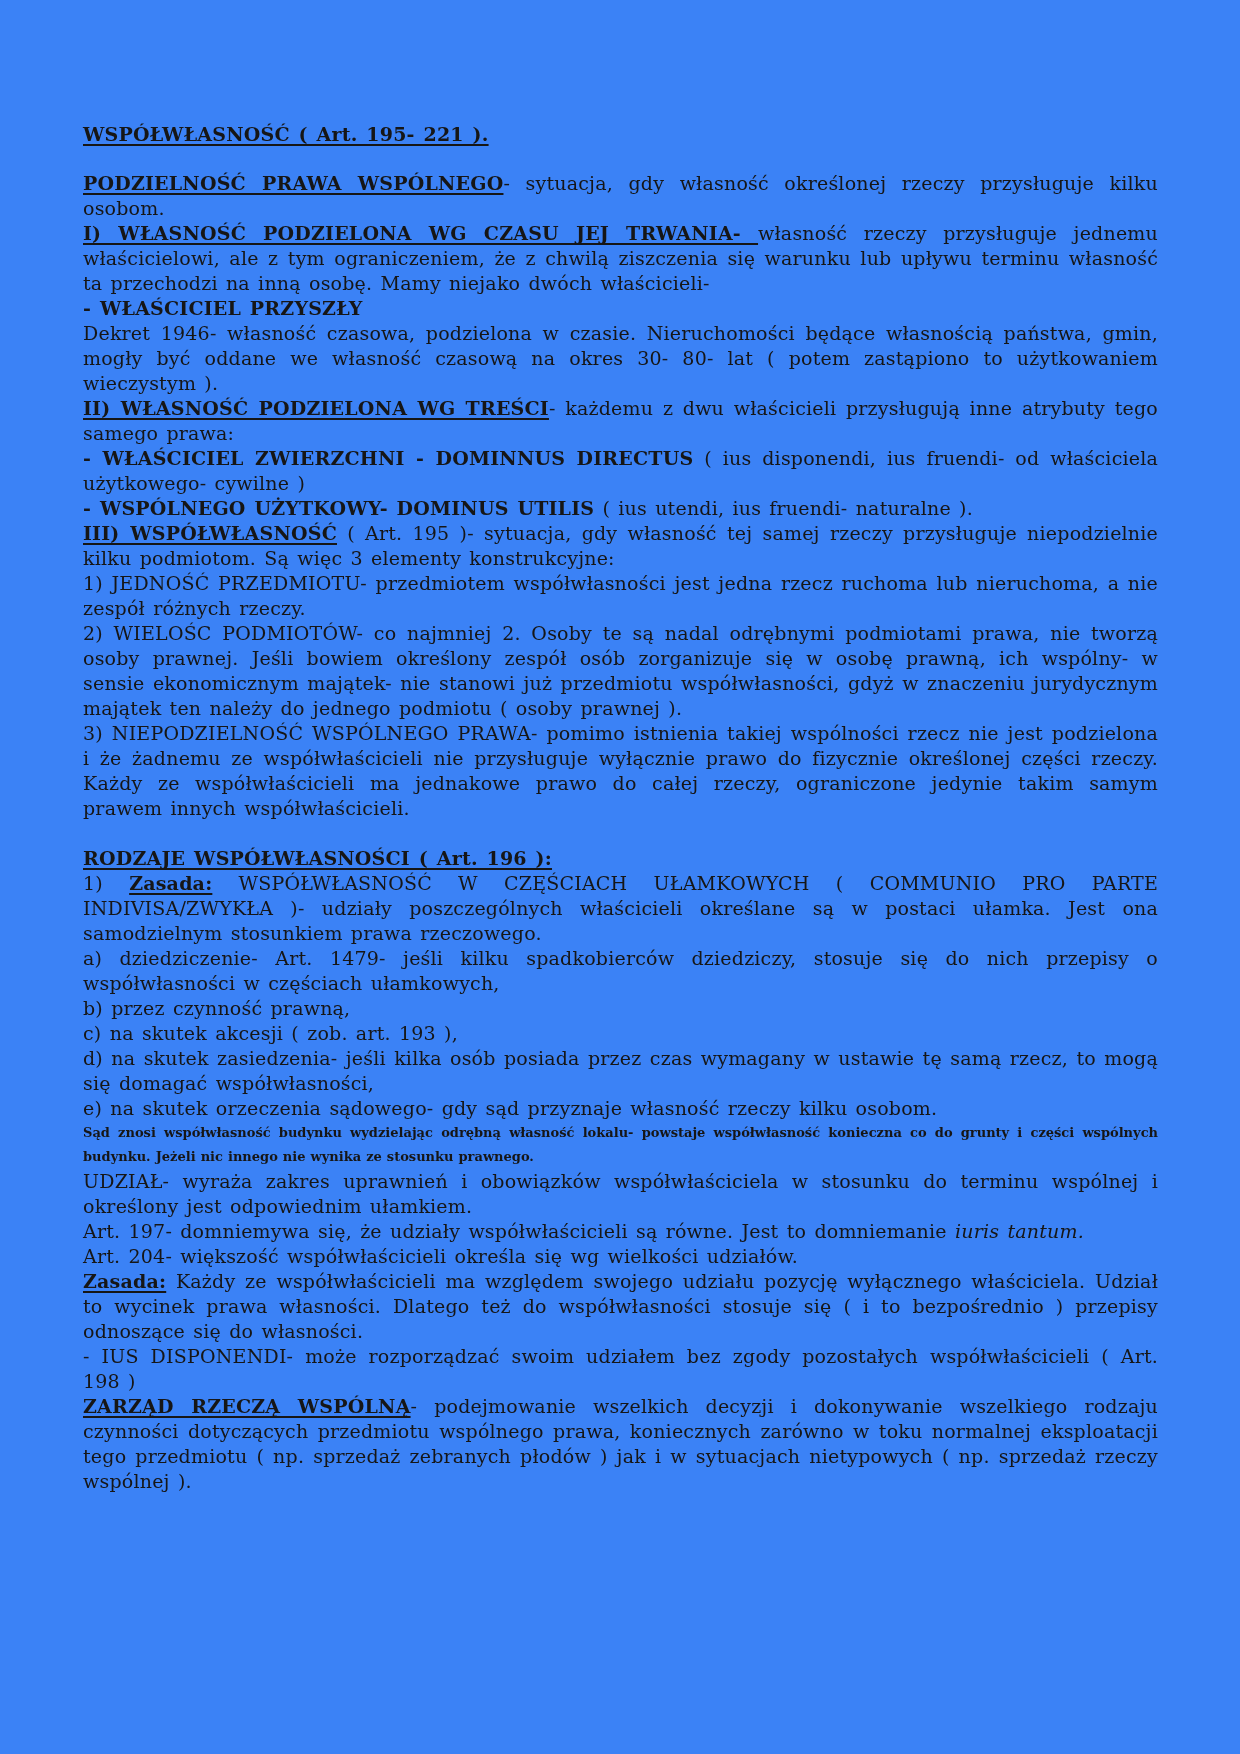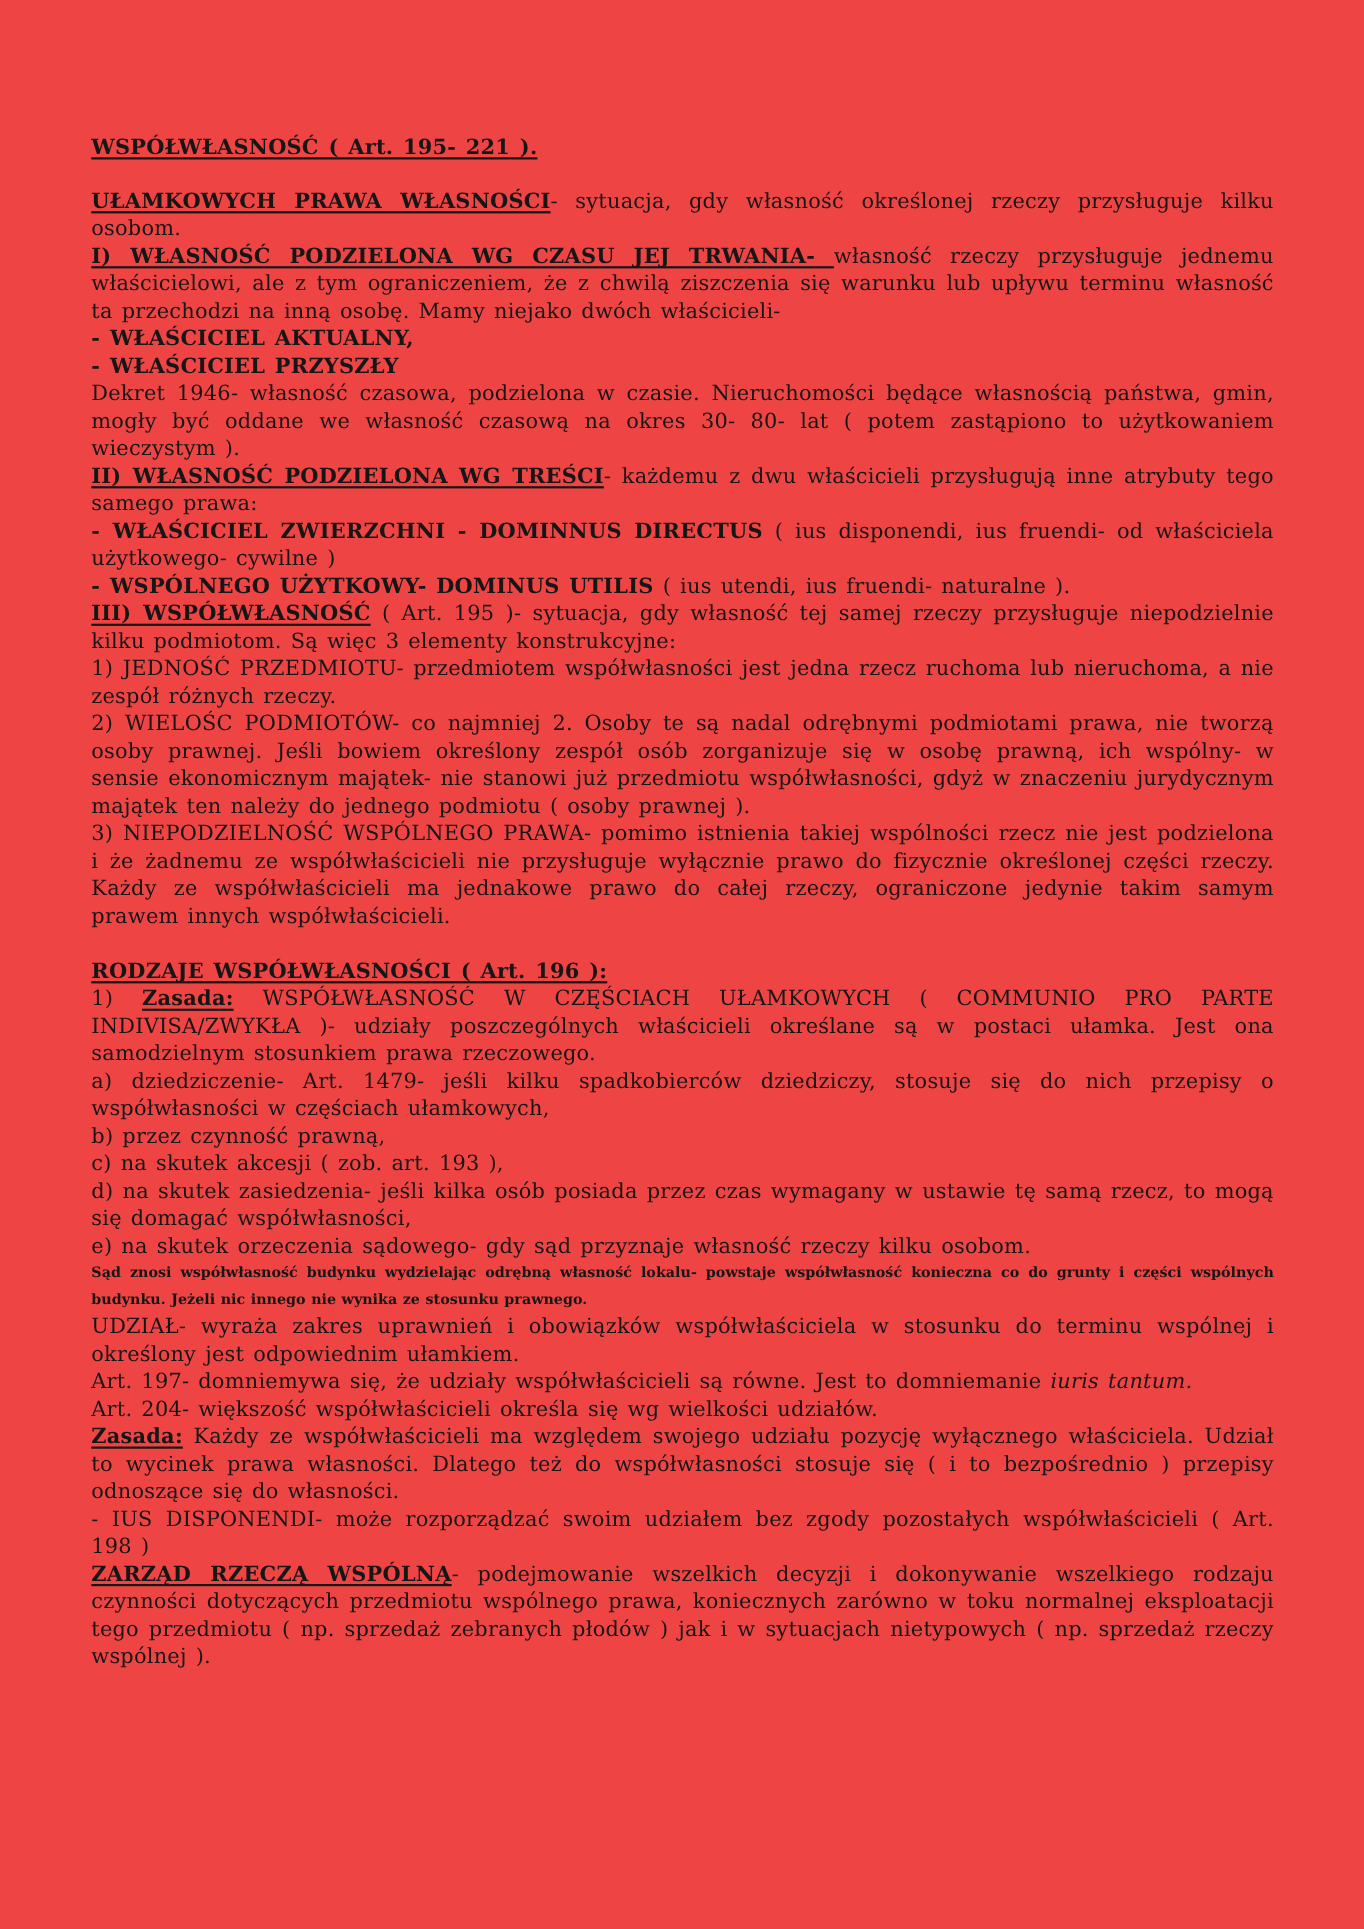--- a/index.html
+++ b/index.html
@@ -47,26 +47,25 @@
   .u {
     text-decoration: underline;
     text-decoration-thickness: 2px;
     text-underline-offset: 3px;
     text-decoration-skip-ink: none;
   }
 </style>
 </head>
 <body>
 
-<div class="page" style="background: #ef4444; color: rgb(22, 22, 22);">
+<div class="page" style="background: #3b82f6; color: rgb(22, 22, 22);">
     <p class="block"><span class="b u">WSPÓŁWŁASNOŚĆ ( Art. 195- 221 ).</span></p>
     <div class="spacer after-title"></div>
-    <p class="block"><span class="b u">UŁAMKOWYCH PRAWA WŁASNOŚCI</span><span>- sytuacja, gdy własność określonej rzeczy przysługuje kilku osobom.</span></p>
+    <p class="block"><span class="b u">PODZIELNOŚĆ PRAWA WSPÓLNEGO</span><span>- sytuacja, gdy własność określonej rzeczy przysługuje kilku osobom.</span></p>
     <p class="block"><span class="b u">I) WŁASNOŚĆ PODZIELONA WG CZASU JEJ TRWANIA- </span><span>własność rzeczy przysługuje jednemu właścicielowi, ale z tym ograniczeniem, że z chwilą ziszczenia się warunku lub upływu terminu własność ta przechodzi na inną osobę. Mamy niejako dwóch właścicieli-</span></p>
-    <p class="block"><span class="b">- WŁAŚCICIEL AKTUALNY,</span></p>
     <p class="block"><span class="b">- WŁAŚCICIEL PRZYSZŁY</span></p>
     <p class="block"><span>Dekret 1946- własność czasowa, podzielona w czasie. Nieruchomości będące własnością państwa, gmin, mogły być oddane we własność czasową na okres 30- 80- lat ( potem zastąpiono to użytkowaniem wieczystym ).</span></p>
     <p class="block"><span class="b u">II) WŁASNOŚĆ PODZIELONA WG TREŚCI</span><span>- każdemu z dwu właścicieli przysługują inne atrybuty tego samego prawa:</span></p>
     <p class="block"><span class="b">- WŁAŚCICIEL ZWIERZCHNI - DOMINNUS DIRECTUS</span><span> ( ius disponendi, ius fruendi- od właściciela użytkowego- cywilne )</span></p>
     <p class="block"><span class="b">- WSPÓLNEGO UŻYTKOWY- DOMINUS UTILIS</span><span> ( ius utendi, ius fruendi- naturalne ).</span></p>
     <p class="block"><span class="b u">III) WSPÓŁWŁASNOŚĆ</span><span> ( Art. 195 )- sytuacja, gdy własność tej samej rzeczy przysługuje niepodzielnie kilku podmiotom. Są więc 3 elementy konstrukcyjne:</span></p>
     <p class="block"><span>1) JEDNOŚĆ PRZEDMIOTU- przedmiotem współwłasności jest jedna rzecz ruchoma lub nieruchoma, a nie zespół różnych rzeczy.</span></p>
     <p class="block"><span>2) WIELOŚC PODMIOTÓW- co najmniej 2. Osoby te są nadal odrębnymi podmiotami prawa, nie tworzą osoby prawnej. Jeśli bowiem określony zespół osób zorganizuje się w osobę prawną, ich wspólny- w sensie ekonomicznym majątek- nie stanowi już przedmiotu współwłasności, gdyż w znaczeniu jurydycznym majątek ten należy do jednego podmiotu ( osoby prawnej ).</span></p>
     <p class="block"><span>3) NIEPODZIELNOŚĆ WSPÓLNEGO PRAWA- pomimo istnienia takiej wspólności rzecz nie jest podzielona i że żadnemu ze współwłaścicieli nie przysługuje wyłącznie prawo do fizycznie określonej części rzeczy. Każdy ze współwłaścicieli ma jednakowe prawo do całej rzeczy, ograniczone jedynie takim samym prawem innych współwłaścicieli.</span></p>
     <div class="spacer"></div>

